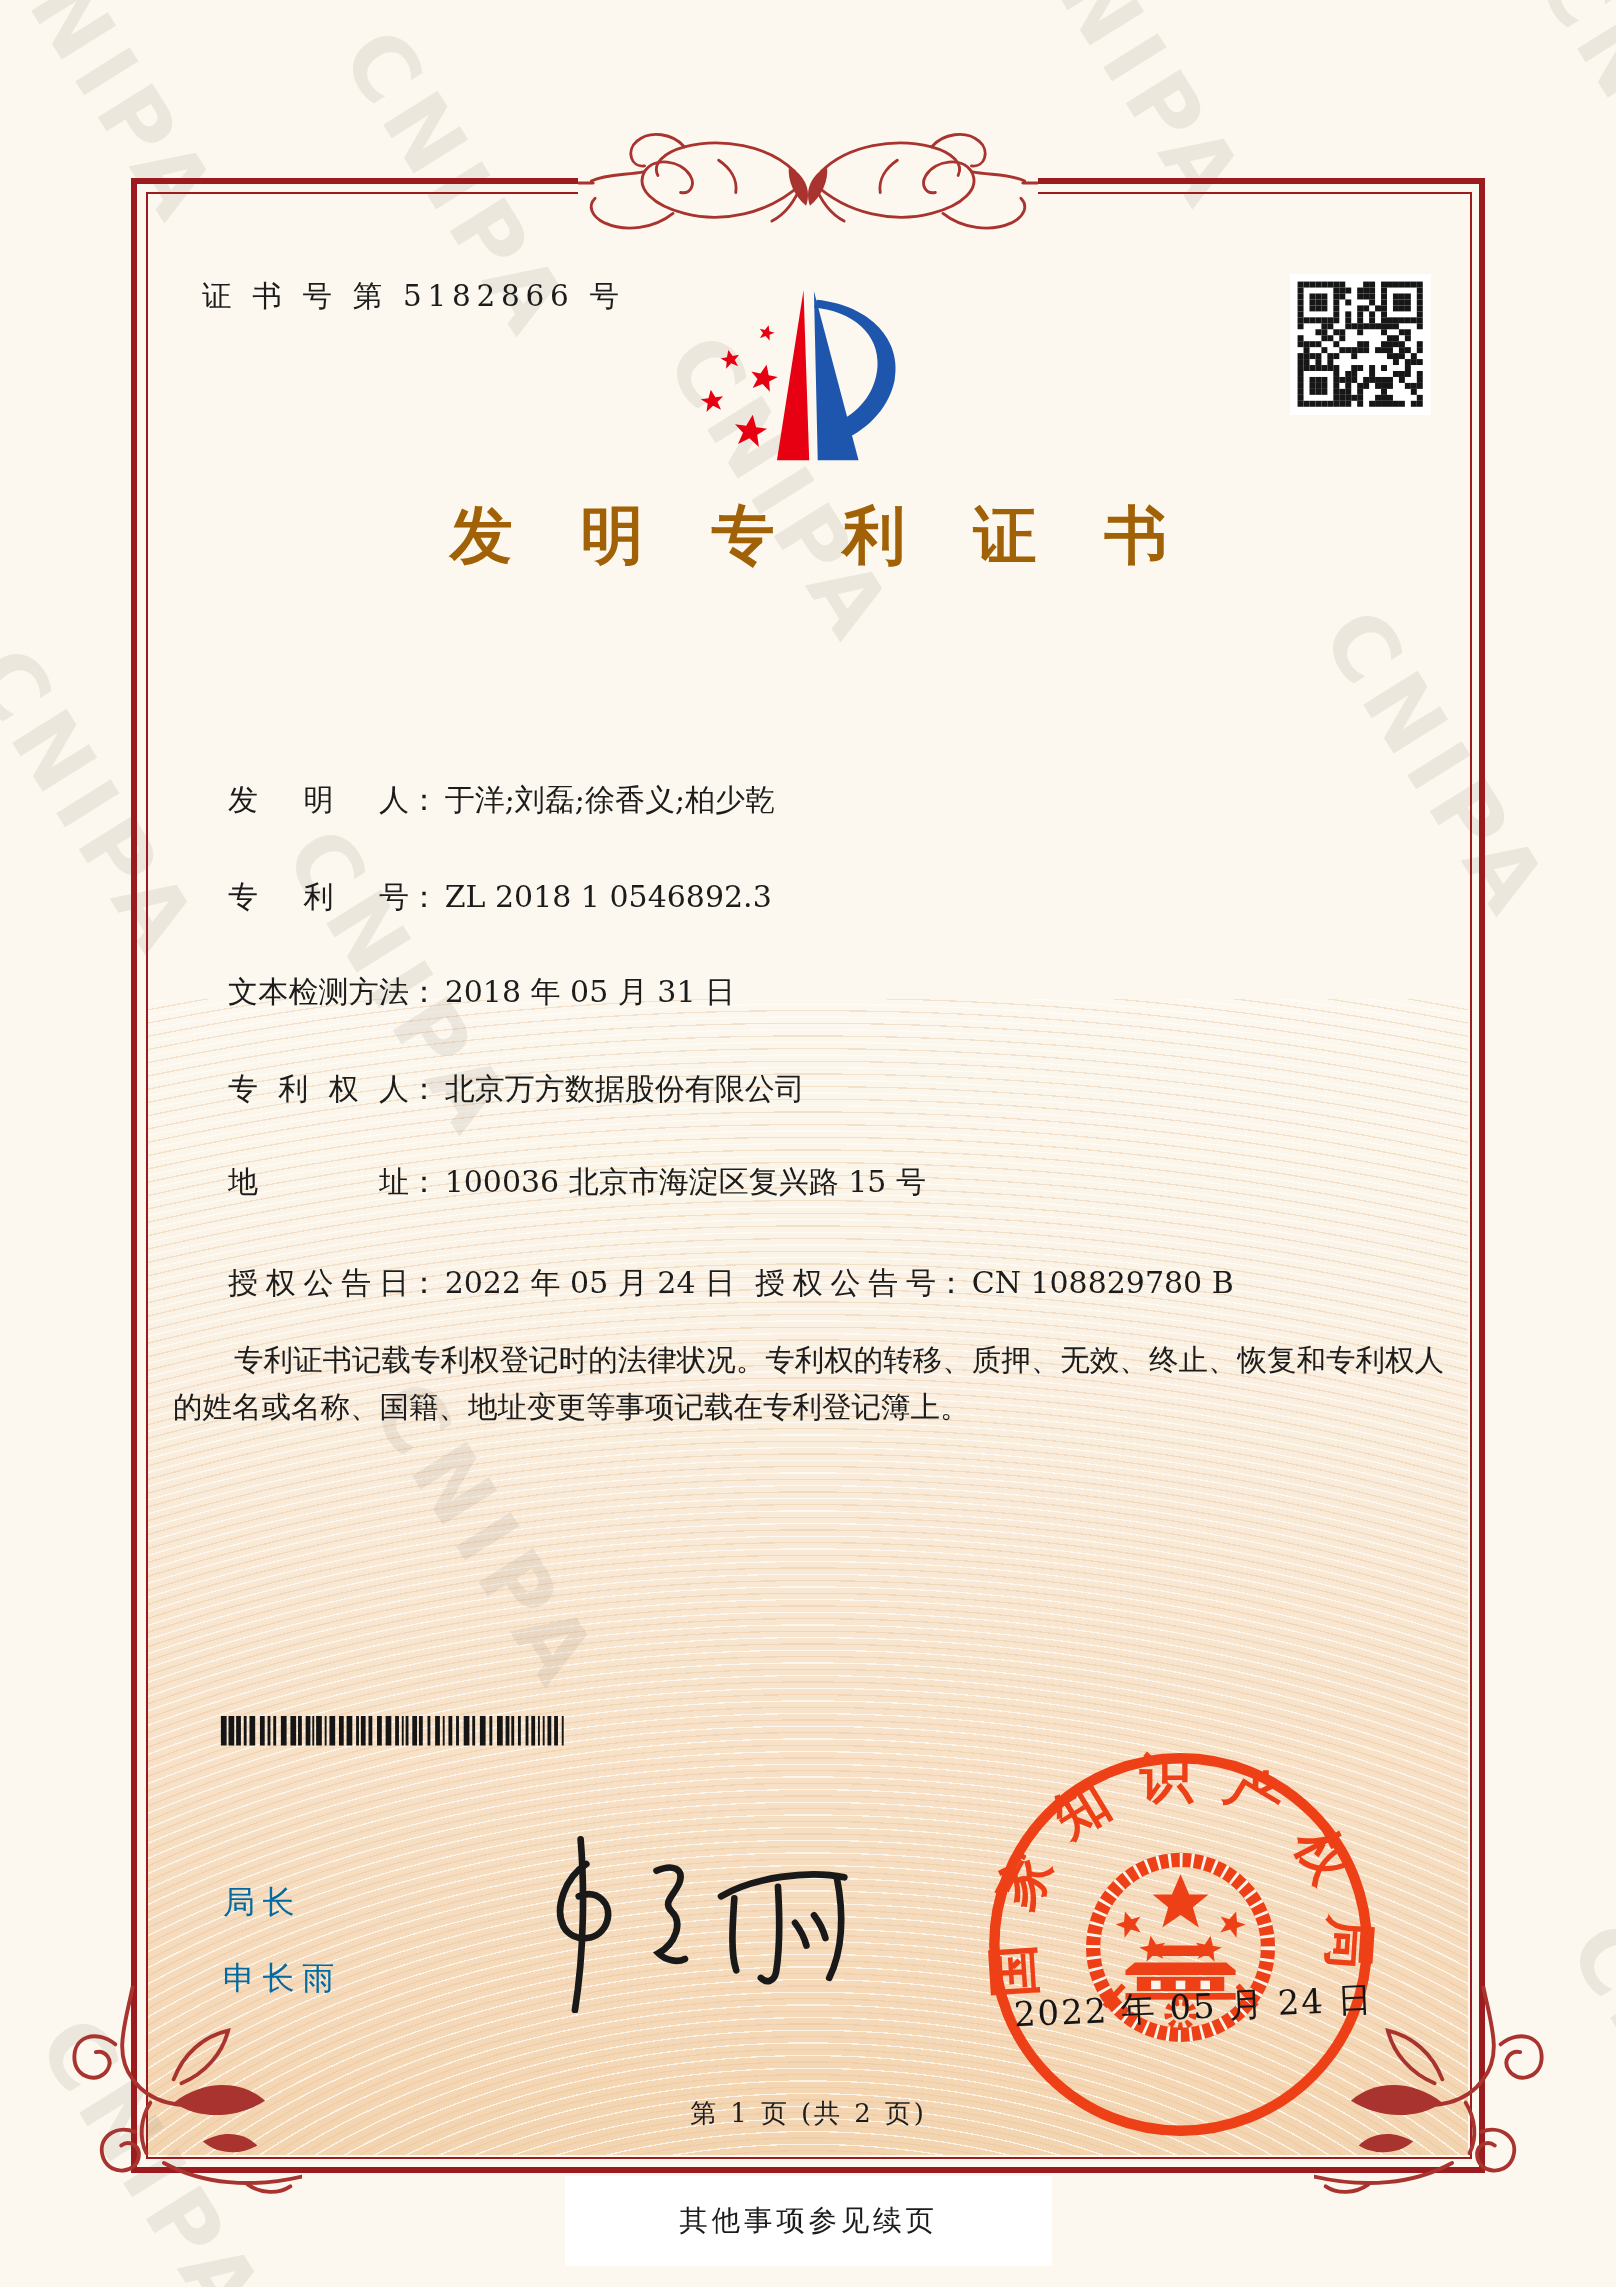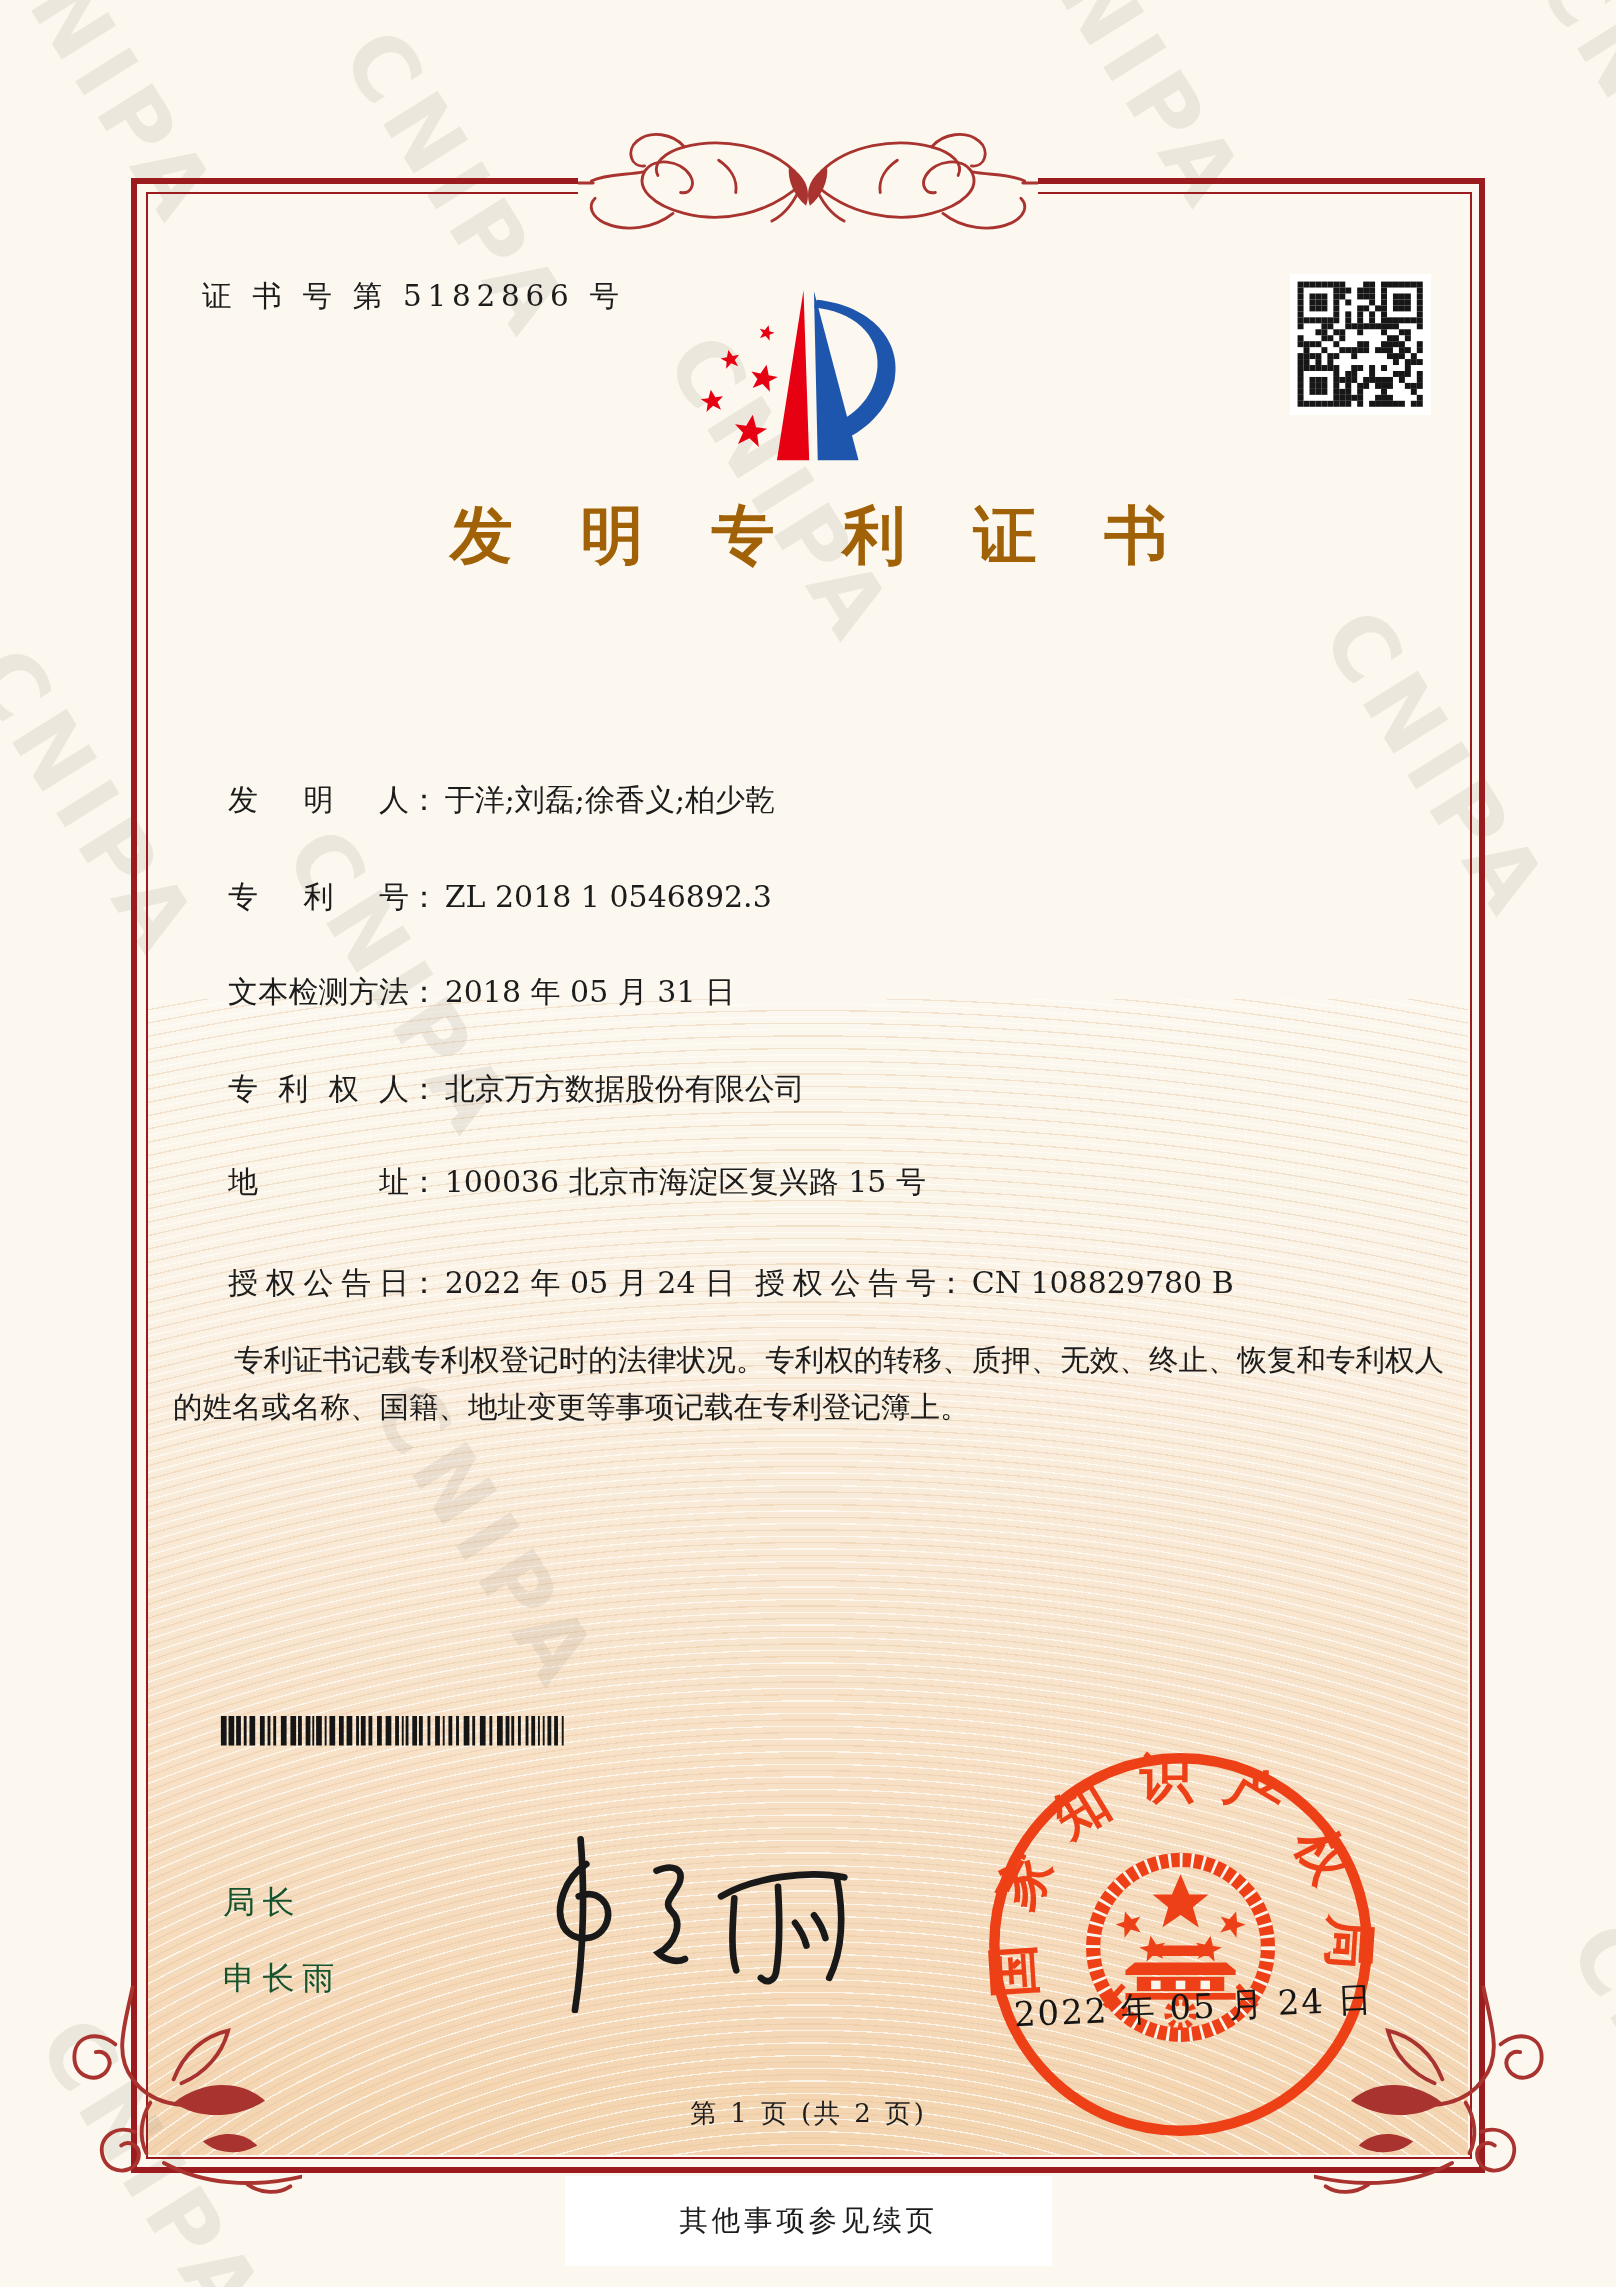--- a/index.html
+++ b/index.html
@@ -53,21 +53,21 @@
   .frow{position:absolute;left:228px;width:1208px;z-index:4;font-size:30px;white-space:nowrap;}
   .flabel{display:inline-block;width:181px;text-align:justify;text-align-last:justify;
     vertical-align:top;}
   .fvalue{margin-left:5.7px;}
   .fpair2{position:absolute;left:527px;top:0;}
   .paras{position:absolute;left:173px;top:1337px;width:1271px;z-index:4;
     font-size:29.5px;line-height:47px;text-align:justify;}
   .paras p{margin:0;text-indent:61px;}
   .barcode{position:absolute;left:219px;top:1716px;width:358px;height:29.5px;z-index:4;}
   .sig-title,.sig-name{position:absolute;left:223px;z-index:4;font-size:32px;
-    font-family:"DejaVu Sans","Liberation Sans",sans-serif;letter-spacing:7.6px;color:#14532d;}
+    font-family:"DejaVu Sans","Liberation Sans",sans-serif;letter-spacing:7.6px;color:#0369a1;}
   .sig-title{top:1881px;}
   .sig-name{top:1957px;}
   .signature{position:absolute;left:495px;top:1828px;width:361px;height:185px;z-index:4;}
   .seal{position:absolute;left:982px;top:1746px;width:399px;height:399px;z-index:5;}
   .seal-svg{position:absolute;left:0;top:0;width:399px;height:399px;opacity:.96;}
   .seal-ring-text{font-family:"DejaVu Serif","Liberation Serif",serif;}
   .seal-date{position:absolute;left:32px;top:240px;width:285px;text-align:center;z-index:6;
     font-size:34px;letter-spacing:1.9px;color:#161616;transform:rotate(-2.5deg);white-space:pre;}
   .page-num{position:absolute;left:0;top:2096px;width:100%;text-align:center;z-index:4;
     font-size:26px;letter-spacing:2.9px;}

